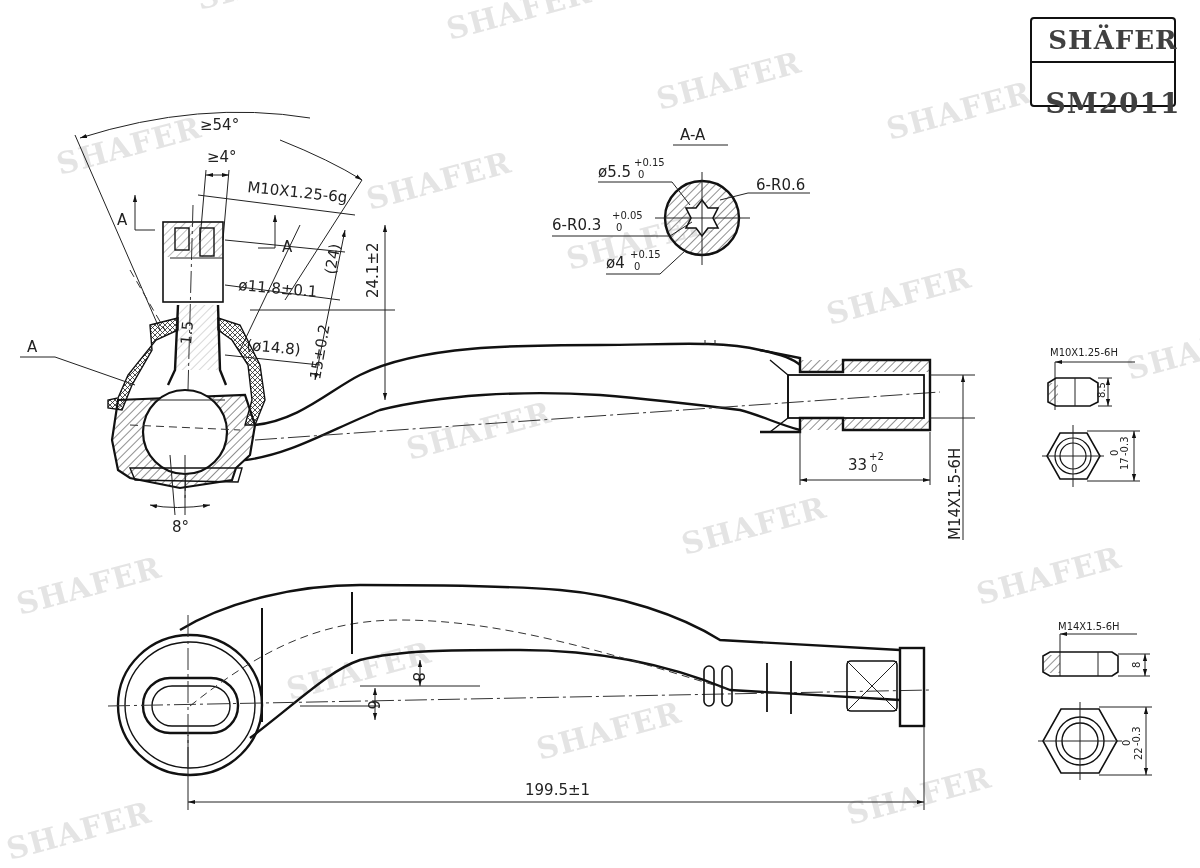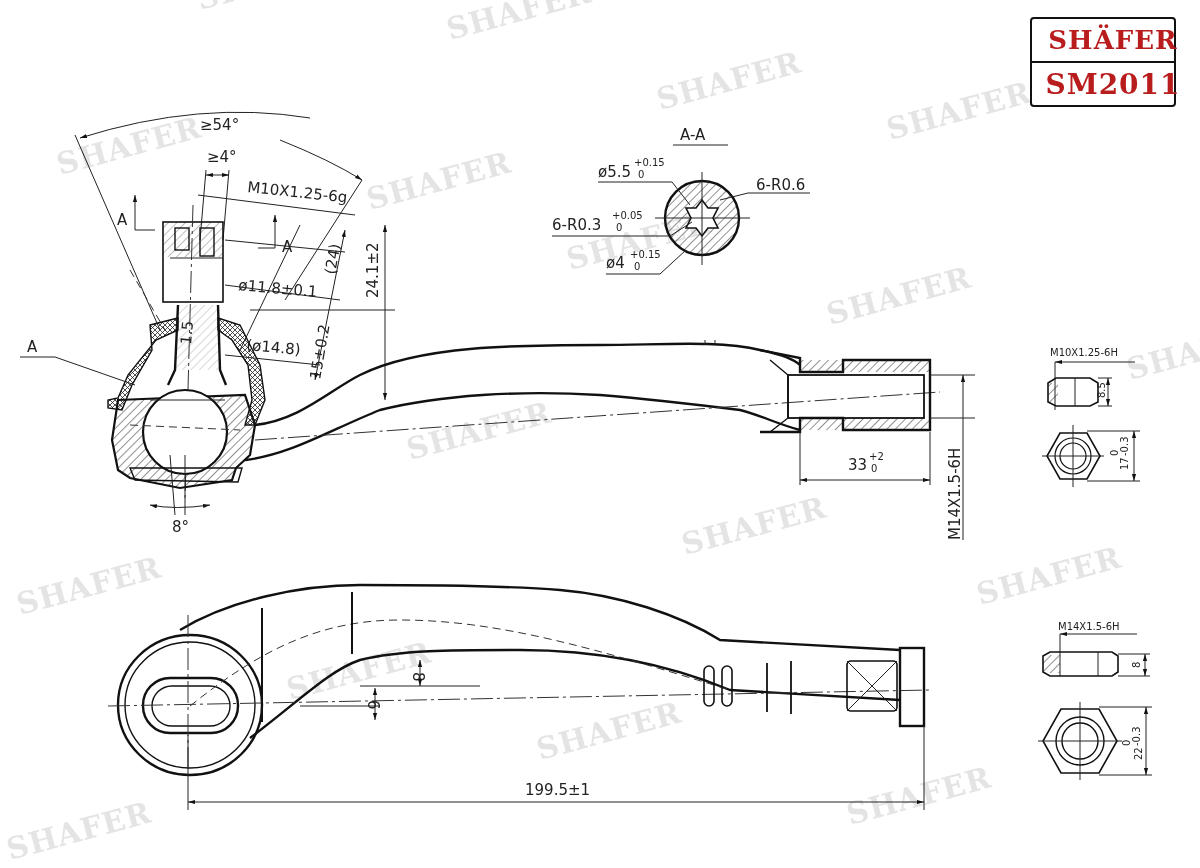--- a/index.html
+++ b/index.html
@@ -7,23 +7,23 @@
   svg{position:absolute;left:0;top:0;}
   .dim{font-family:"DejaVu Sans",sans-serif;font-size:15px;fill:#222;}
   .dims{font-family:"DejaVu Sans",sans-serif;font-size:10px;fill:#222;}
   .wm{font-family:"DejaVu Serif",serif;font-weight:bold;font-size:30px;fill:#e4e4e4;letter-spacing:1px;}
   .ln{stroke:#111;fill:none;}
   .thk{stroke:#111;stroke-width:2.4;fill:none;}
   .thn{stroke:#222;stroke-width:1;fill:none;}
   .ctr{stroke:#333;stroke-width:1;fill:none;stroke-dasharray:22 4 3 4;}
   .hid{stroke:#333;stroke-width:1;fill:none;stroke-dasharray:8 5;}
   .brand-box{position:absolute;left:1030px;top:17px;width:142px;height:86px;border:2px solid #111;border-radius:4px;background:#fff;}
-  .brand-row{height:42px;display:flex;align-items:center;justify-content:center;font-family:"DejaVu Serif",serif;font-weight:bold;color:#b91c1c;padding-left:20px;}
+  .brand-row{height:42px;display:flex;align-items:center;justify-content:center;font-family:"DejaVu Serif",serif;font-weight:bold;color:#404040;padding-left:20px;}
   .brand-row.top{border-bottom:2px solid #111;font-size:26px;letter-spacing:1px;}
-  .brand-row.bot{font-size:28px;letter-spacing:1px;}
+  .brand-row.bot{font-size:28px;letter-spacing:1px;margin-top:19px;}
 </style>
 </head>
 <body>
 
 <svg id="drawing" width="1200" height="868" viewBox="0 0 1200 868" xmlns="http://www.w3.org/2000/svg">
   <defs>
     <pattern id="hatch" patternUnits="userSpaceOnUse" width="6" height="6" patternTransform="rotate(45)">
       <line x1="0" y1="0" x2="0" y2="6" stroke="#222" stroke-width="1"></line>
     </pattern>
     <pattern id="xhatch" patternUnits="userSpaceOnUse" width="5" height="5">

